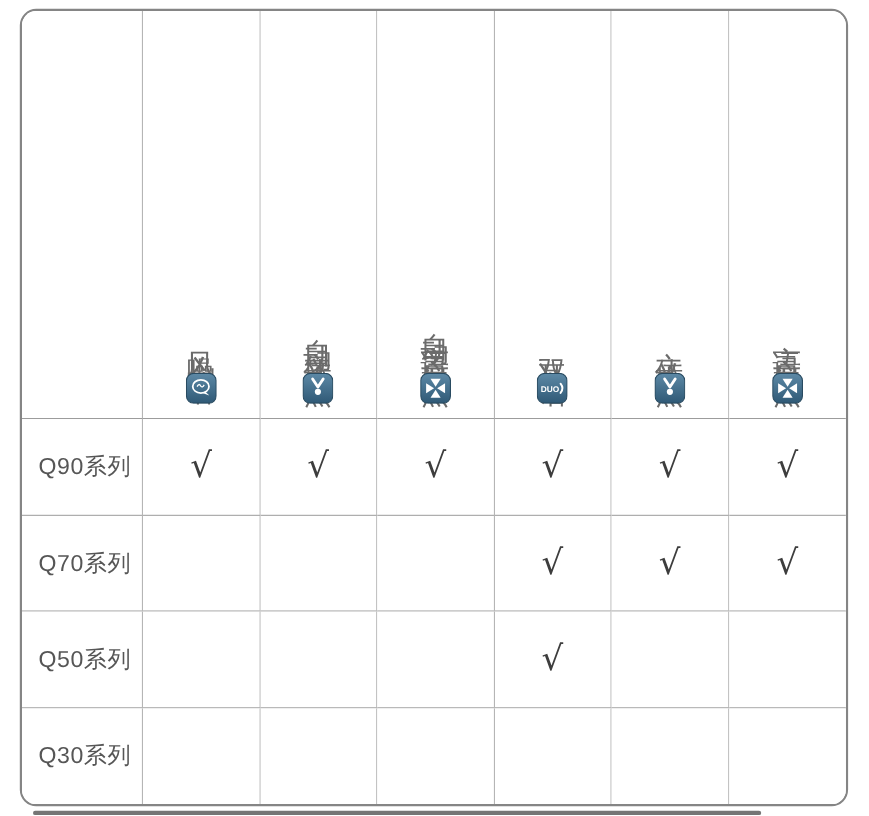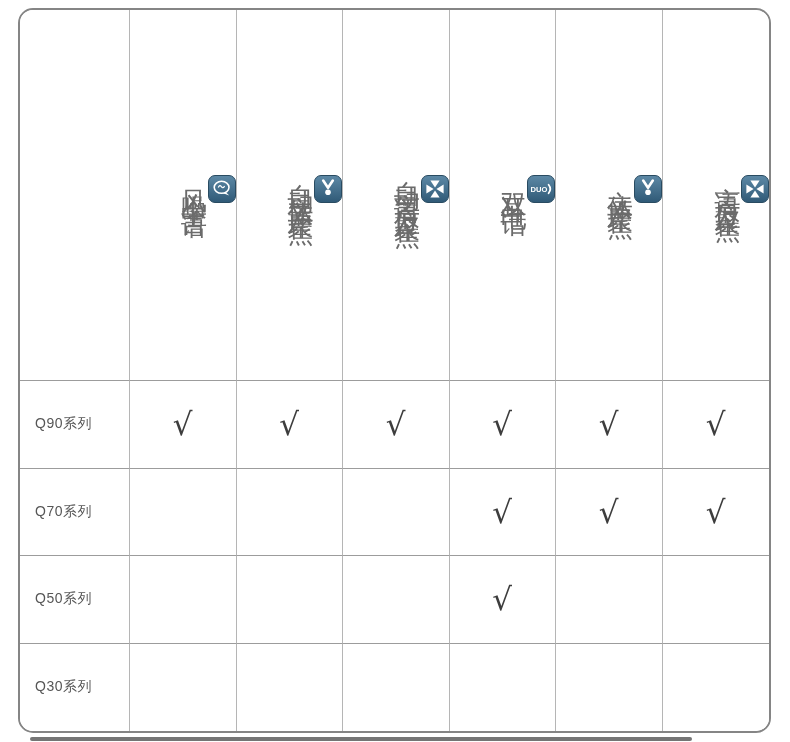--- a/index.html
+++ b/index.html
@@ -36,41 +36,42 @@
     border-right: 1px solid #b5b5b5;
     border-bottom: 1px solid #9c9c9c;
     display: flex;
     align-items: center;
     justify-content: center;
     background: #ffffff;
   }
   .cell.col-last { border-right: none; }
   .trow.row-last .cell { border-bottom: none; }
   .header-cell {
+    flex-direction: column;
     justify-content: flex-end;
     padding-bottom: 13px;
   }
   .vtext {
     writing-mode: vertical-rl;
     text-orientation: upright;
     font-size: 26px;
     line-height: 1;
     letter-spacing: 6px;
     color: #6b6b6b;
     margin-bottom: 10px;
   }
   .icon {
     width: 28px;
     height: 28px;
     flex: 0 0 auto;
   }
   .label-cell {
     justify-content: flex-start;
     padding-left: 15px;
-    font-size: 14px;
+    font-size: 21px;
     color: #565656;
     letter-spacing: 0.5px;
   }
   .check-cell {
     font-family: "DejaVu Sans", sans-serif;
     font-size: 31px;
     font-weight: 400;
     color: #3d3d3d;
   }
   .bottom-bar {

